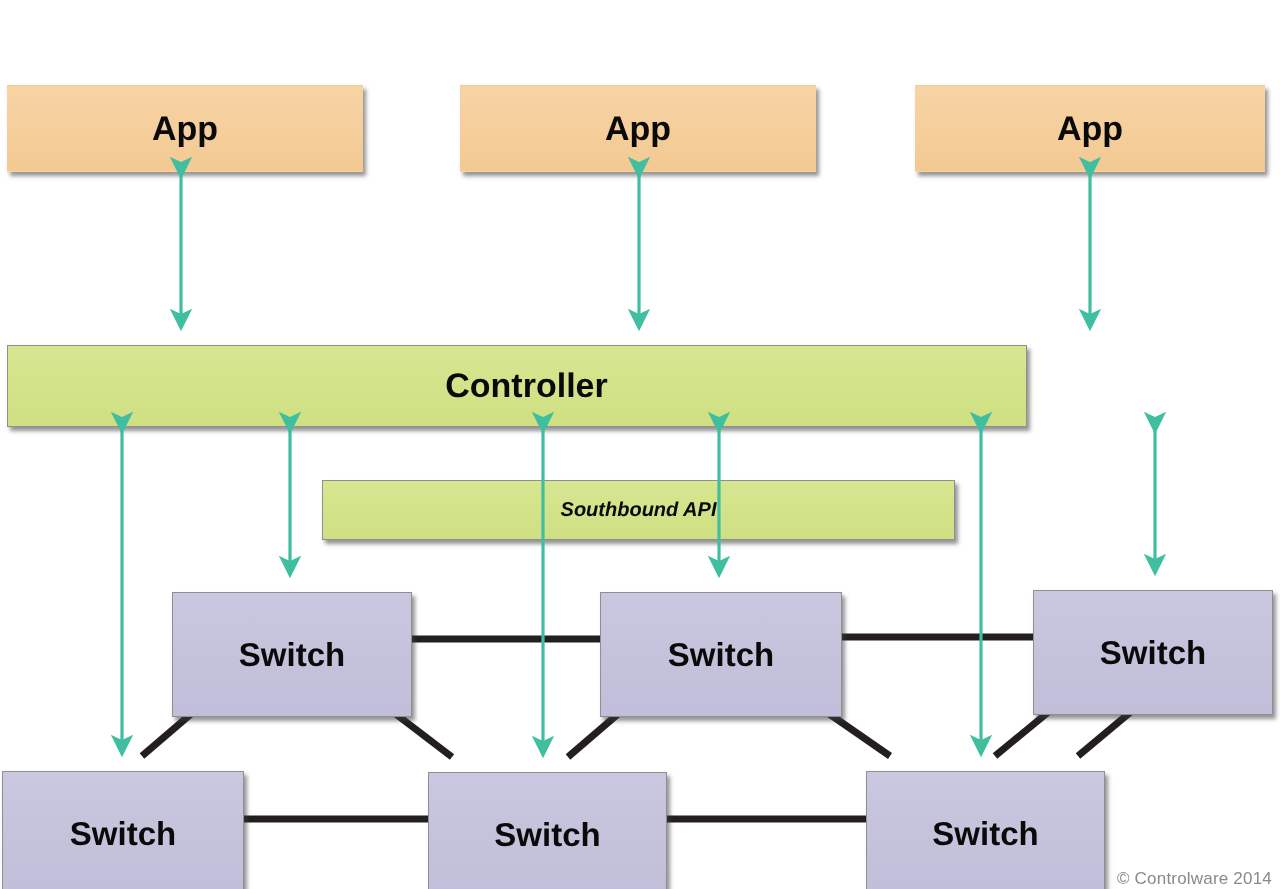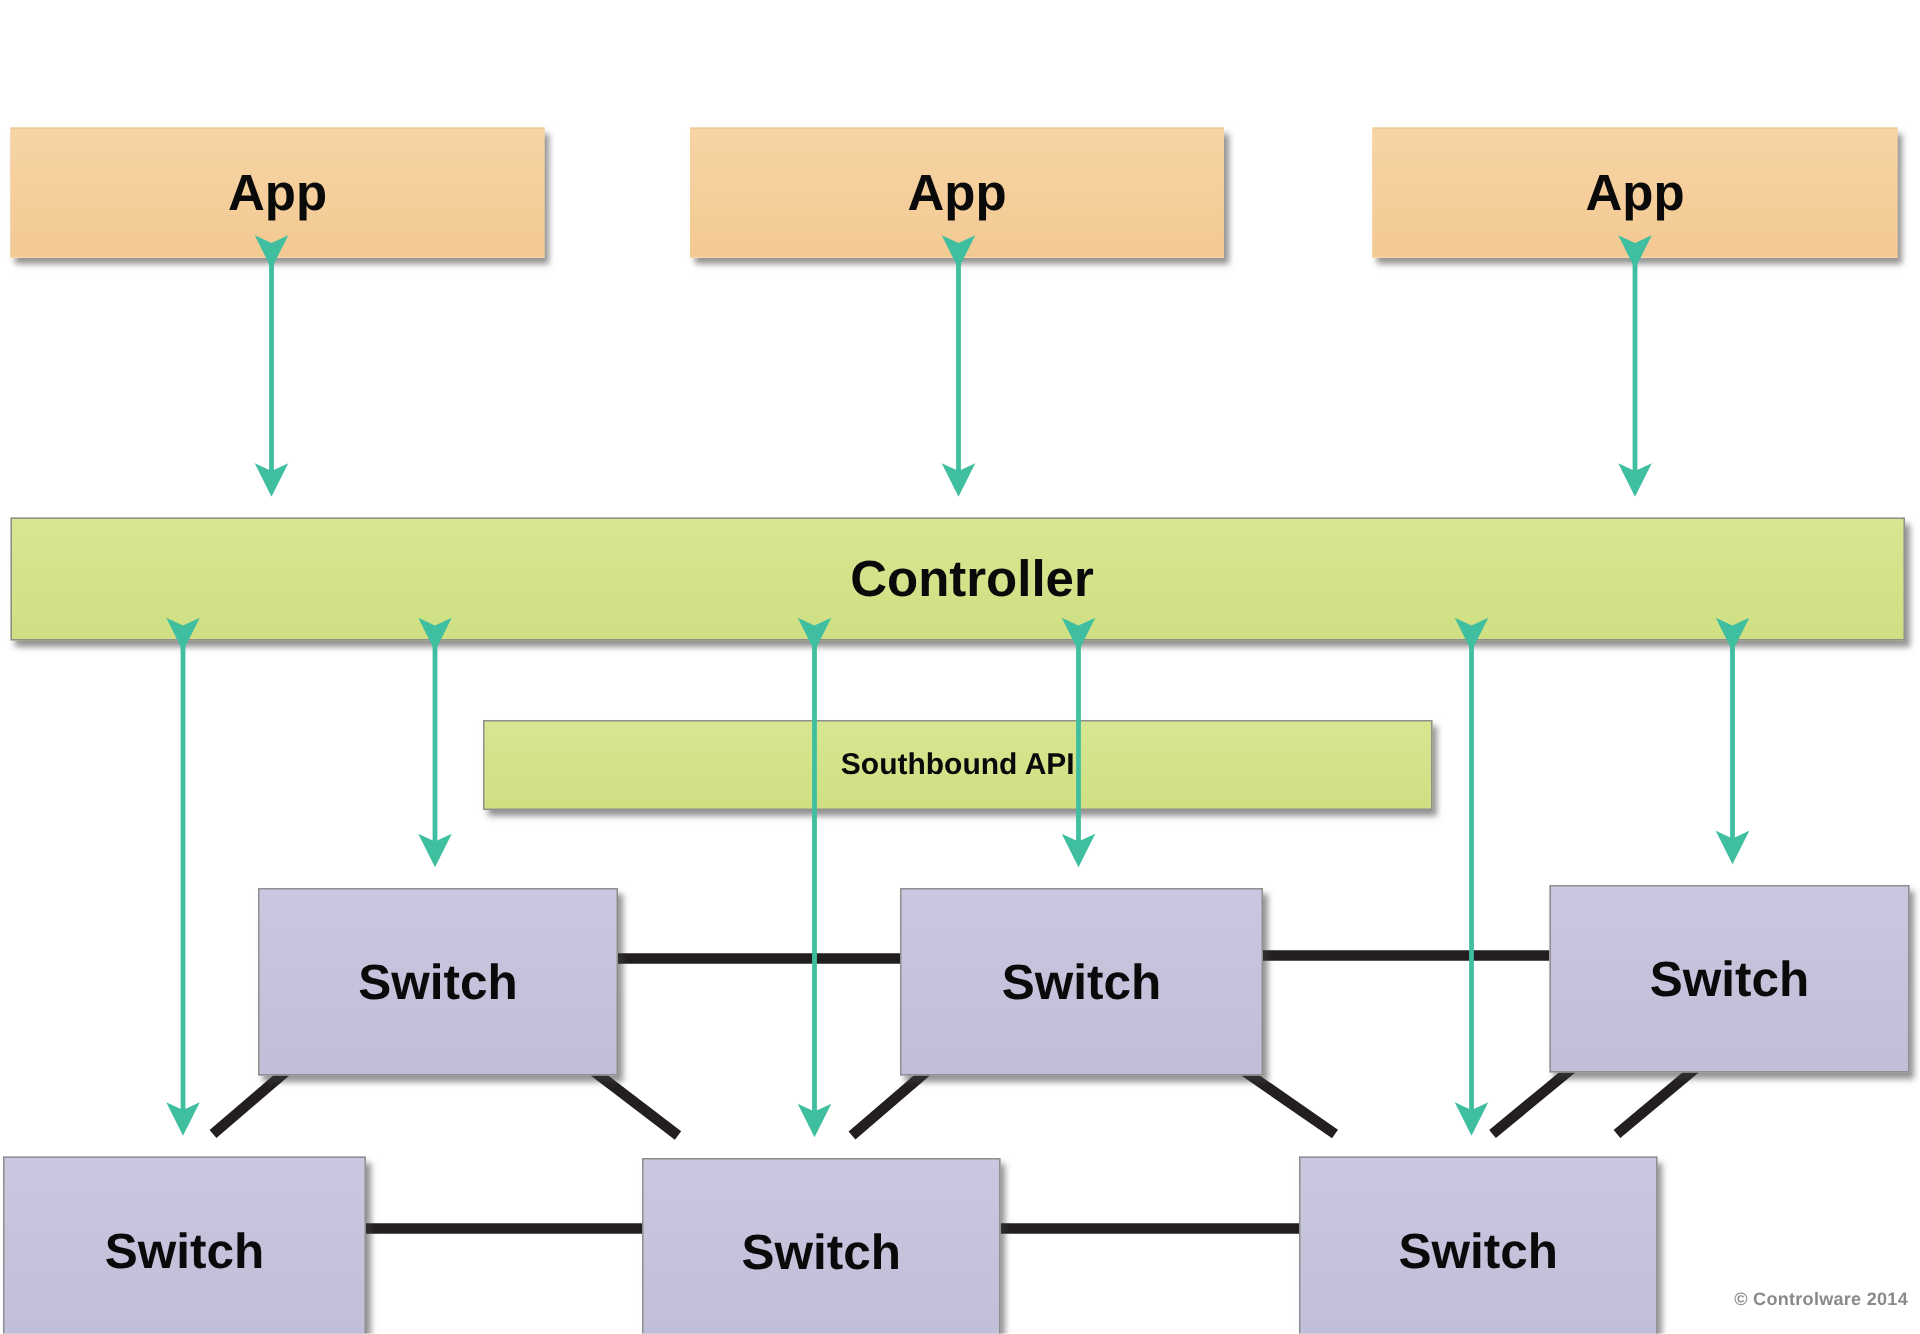--- a/index.html
+++ b/index.html
@@ -26,22 +26,22 @@
        background-image:linear-gradient(180deg,#cac8e0 0%,#c0bed8 100%);}
 
   
   svg.layer{position:absolute;left:0;top:0;width:1280px;height:889px;
             overflow:visible;pointer-events:none;}
   svg.links{z-index:1;}
   svg.arrows{z-index:3;}
   .node{z-index:2;}
   .node.switch{z-index:4;}
 
-  .credit{position:absolute;right:8px;bottom:16px;
-          font-size:12px;color:#8a8a8a;font-weight:bold;
+  .credit{position:absolute;right:8px;bottom:0;
+          font-size:17px;color:#8a8a8a;font-weight:normal;
           letter-spacing:.2px;z-index:6;}
 </style>
 </head>
 <body>
 
 <div id="stage">
 
   <svg class="layer links" viewBox="0 0 1280 889" preserveAspectRatio="none">
     <g id="links-group" stroke="#231F20" stroke-width="7" stroke-linecap="butt">
         <line x1="412" y1="639" x2="600" y2="639"></line>
@@ -61,25 +61,25 @@
     <span>App</span>
   </div>
   <div class="node app" style="left:460px;top:70px;width:356px;height:87px;">
     <span>App</span>
   </div>
   <div class="node app" style="left:915px;top:70px;width:350px;height:87px;">
     <span>App</span>
   </div>
 
 
-  <div class="node controller" style="left:7px;top:330px;width:1263px;height:82px;padding-left:19px;">
+  <div class="node controller" style="left:7px;top:330px;width:1020px;height:82px;padding-left:19px;">
     <span>Controller</span>
   </div>
 
-  <div class="node api" style="left:322px;top:465px;width:633px;height:60px;">
+  <div class="node api" style="left:322px;top:465px;width:633px;height:60px;font-style:italic;">
     <span>Southbound API</span>
   </div>
 
   <div class="node switch" style="left:172px;top:577px;width:240px;height:125px;">
     <span>Switch</span>
   </div>
   <div class="node switch" style="left:600px;top:577px;width:242px;height:125px;">
     <span>Switch</span>
   </div>
   <div class="node switch" style="left:1033px;top:575px;width:240px;height:125px;">

